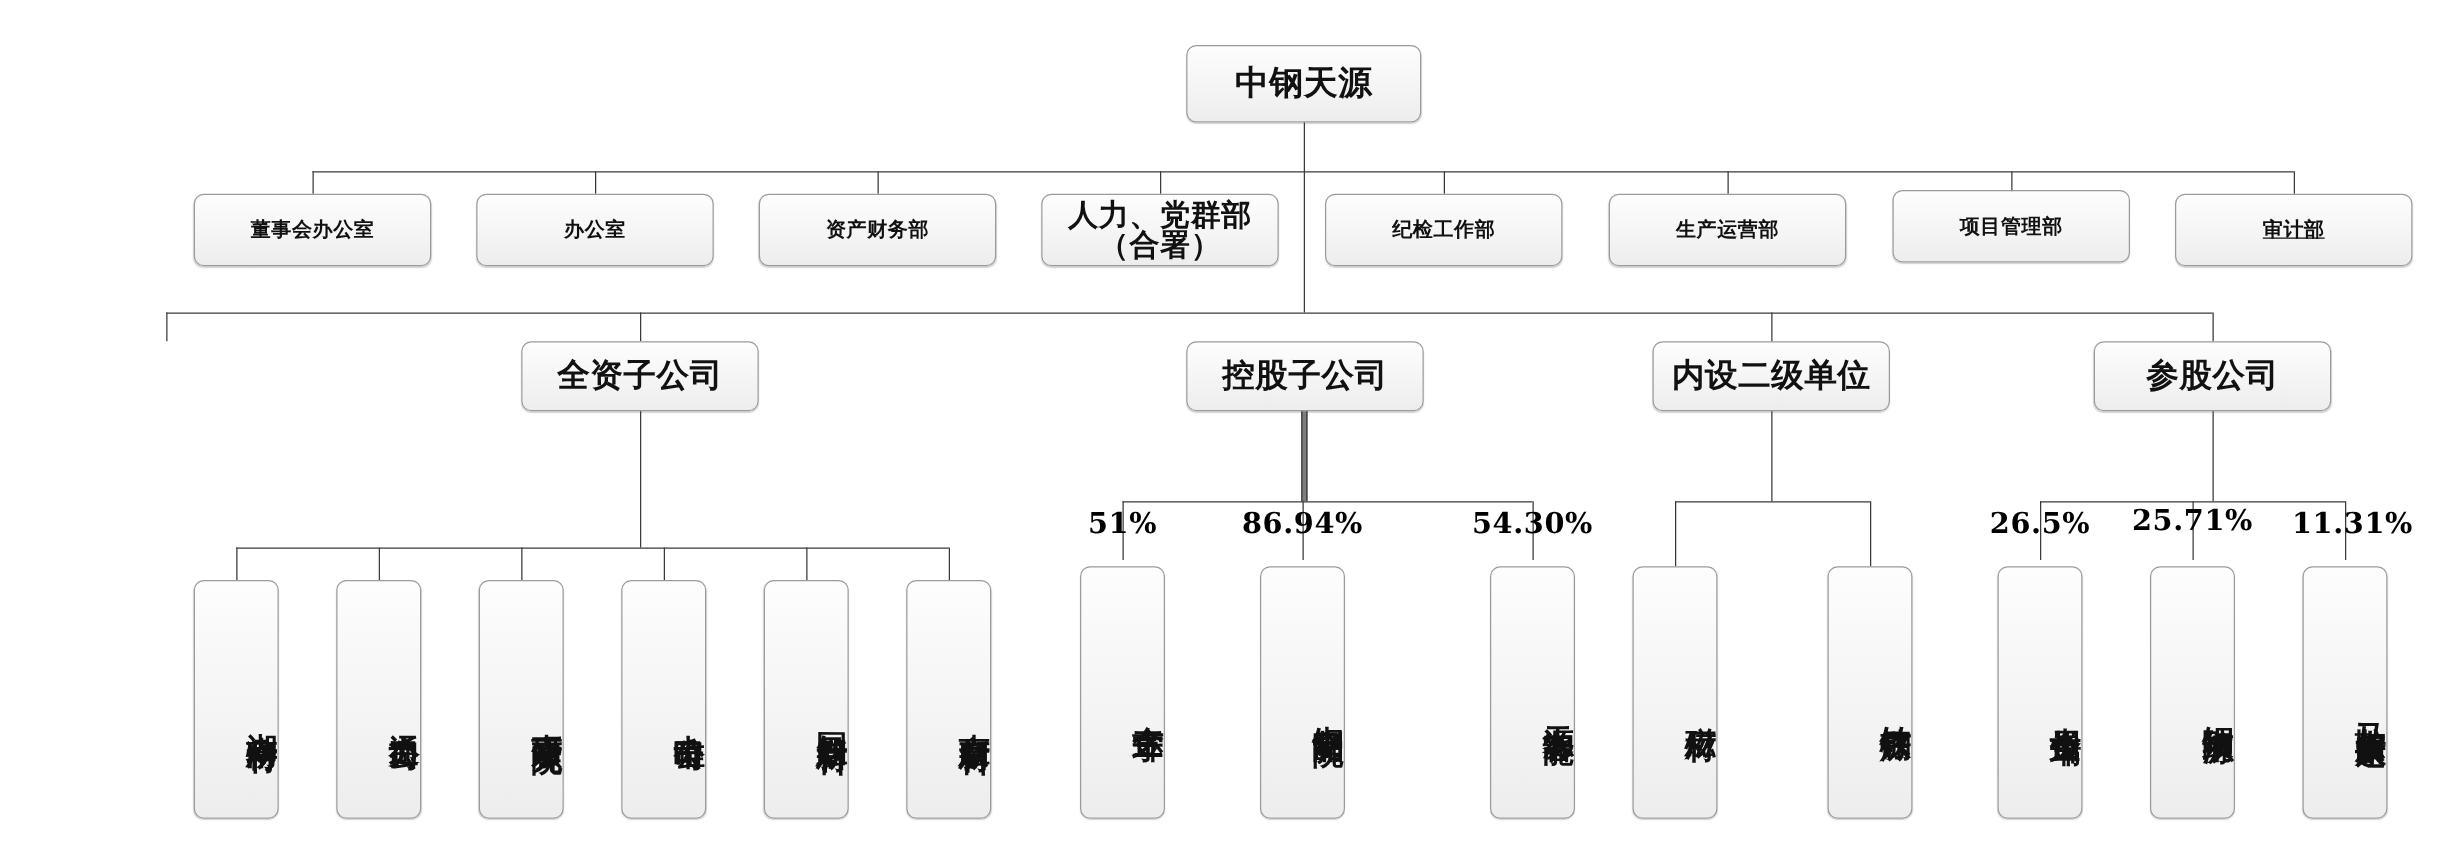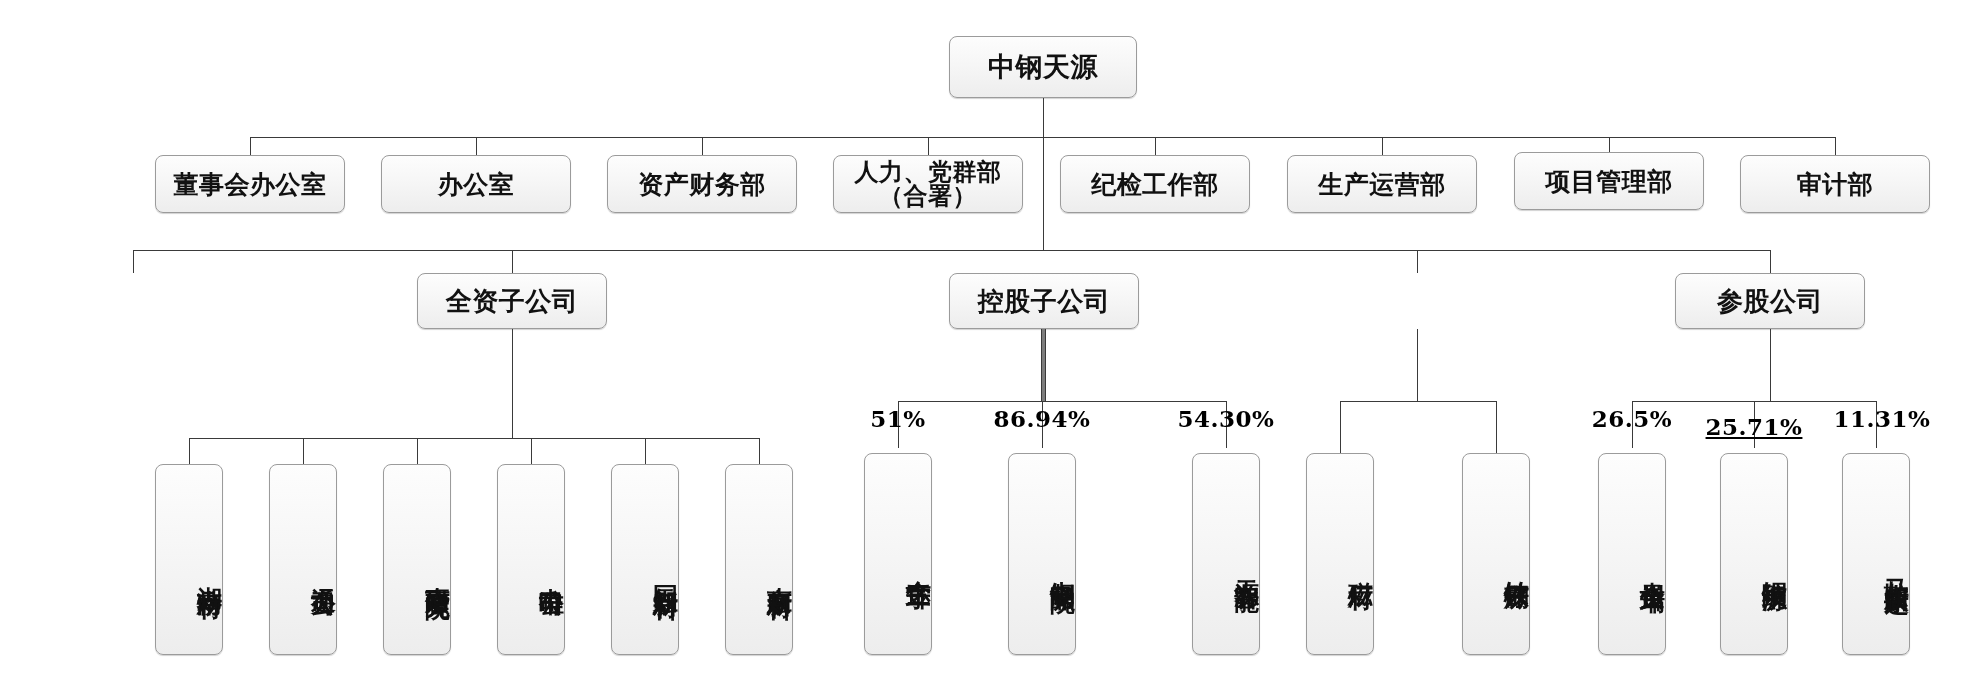--- a/index.html
+++ b/index.html
@@ -25,21 +25,21 @@
     display:flex;
     align-items:center;
     justify-content:center;
     text-align:center;
     font-weight:700;
     color:#111;
     line-height:1.08;
     letter-spacing:0.5px;
   }
   .node.root{font-size:27px;}
-  .node.dept{font-size:25px;}
+  .node.dept{font-size:16px;}
   .node.dept.two-line{font-size:24px;line-height:1.02;}
   .node.cat{font-size:26px;}
   .node.leaf{
     font-size:25px;
     writing-mode:vertical-rl;
     text-orientation:upright;
     letter-spacing:2px;
     line-height:1.0;
     padding-top:22px;
     align-items:flex-start;
@@ -87,32 +87,33 @@
   <div class="node dept" style="left:155px;top:155px;width:190px;height:58px;">董事会办公室</div>
   <div class="node dept" style="left:381px;top:155px;width:190px;height:58px;">办公室</div>
   <div class="node dept" style="left:607px;top:155px;width:190px;height:58px;">资产财务部</div>
   <div class="node dept two-line" style="left:833px;top:155px;width:190px;height:58px;flex-direction:column;">
     <span>人力、党群部</span>
     <span>（合署）</span>
   </div>
   <div class="node dept" style="left:1060px;top:155px;width:190px;height:58px;">纪检工作部</div>
   <div class="node dept" style="left:1287px;top:155px;width:190px;height:58px;">生产运营部</div>
   <div class="node dept" style="left:1514px;top:152px;width:190px;height:58px;">项目管理部</div>
-  <div class="node dept" style="left:1740px;top:155px;width:190px;height:58px;">审计部</div>
+  <div class="node dept" style="left:1740px;top:155px;width:190px;height:58px;text-decoration:underline;">审计部</div>
 
   <div class="ln v" style="left:1043px;top:137px;width:1px;height:113px;"></div>
 
   <div class="ln h" style="left:133px;top:250px;width:1637px;height:1px;"></div>
   <div class="ln v" style="left:133px;top:250px;height:23px;"></div>
   <div class="ln v" style="left:512px;top:250px;height:23px;"></div>
   <div class="ln v" style="left:1417px;top:250px;height:23px;"></div>
   <div class="ln v" style="left:1770px;top:250px;height:23px;"></div>
 
   <div class="node cat" style="left:417px;top:273px;width:190px;height:56px;">全资子公司</div>
   <div class="node cat" style="left:949px;top:273px;width:190px;height:56px;text-align:right;">控股子公司</div>
+  <div class="node cat" style="left:1322px;top:273px;width:190px;height:56px;">内设二级单位</div>
   <div class="node cat" style="left:1675px;top:273px;width:190px;height:56px;">参股公司</div>
 
   <div class="ln v" style="left:512px;top:329px;width:1px;height:109px;"></div>
   <div class="ln h" style="left:189px;top:438px;width:570px;height:1px;"></div>
   <div class="ln v" style="left:189px;top:438px;height:26px;"></div>
   <div class="ln v" style="left:303px;top:438px;height:26px;"></div>
   <div class="ln v" style="left:417px;top:438px;height:26px;"></div>
   <div class="ln v" style="left:531px;top:438px;height:26px;"></div>
   <div class="ln v" style="left:645px;top:438px;height:26px;"></div>
   <div class="ln v" style="left:759px;top:438px;height:26px;"></div>
@@ -146,20 +147,20 @@
   <div class="node leaf" style="left:1306px;top:453px;width:68px;height:202px;">磁材厂</div>
   <div class="node leaf" style="left:1462px;top:453px;width:68px;height:202px;">钕铁硼厂</div>
 
   <div class="ln v" style="left:1770px;top:329px;width:1px;height:72px;"></div>
   <div class="ln h" style="left:1632px;top:401px;width:244px;height:1px;"></div>
   <div class="ln v" style="left:1632px;top:401px;height:47px;"></div>
   <div class="ln v" style="left:1754px;top:401px;height:47px;"></div>
   <div class="ln v" style="left:1876px;top:401px;height:47px;"></div>
 
   <div class="pct" style="left:1574px;top:405px;width:116px;">26.5%</div>
-  <div class="pct" style="left:1690px;top:413px;width:128px;text-decoration:underline;">25.71%</div>
+  <div class="pct" style="left:1690px;top:403px;width:128px;">25.71%</div>
   <div class="pct" style="left:1818px;top:405px;width:128px;">11.31%</div>
 
   <div class="node leaf" style="left:1598px;top:453px;width:68px;height:202px;">贵州金瑞</div>
   <div class="node leaf" style="left:1720px;top:453px;width:68px;height:202px;">铜陵纳源</div>
   <div class="node leaf" style="left:1842px;top:453px;width:68px;height:202px;">马鞍山新康达</div>
 
 </div>
 
 </body></html>

